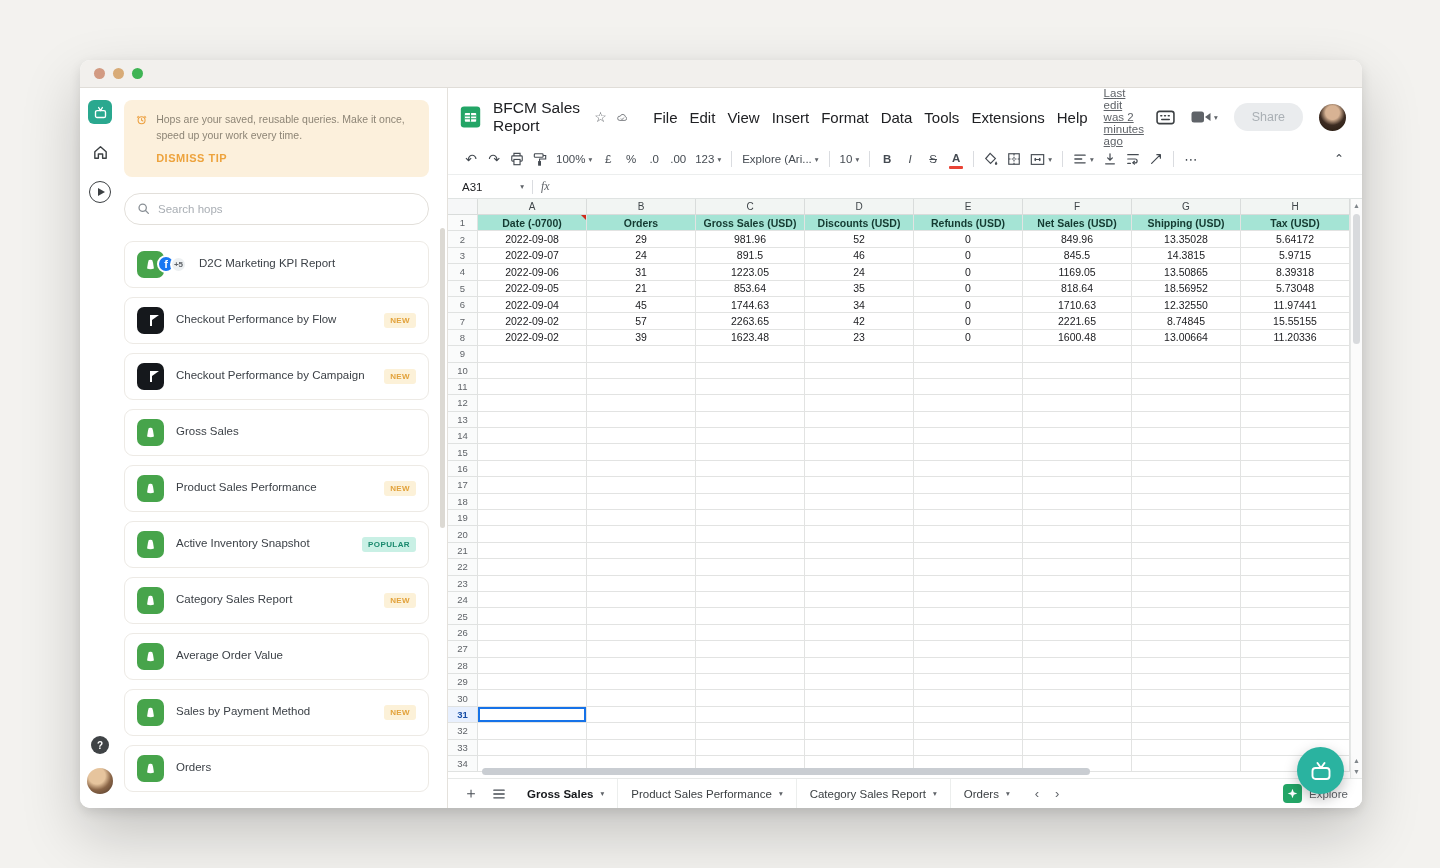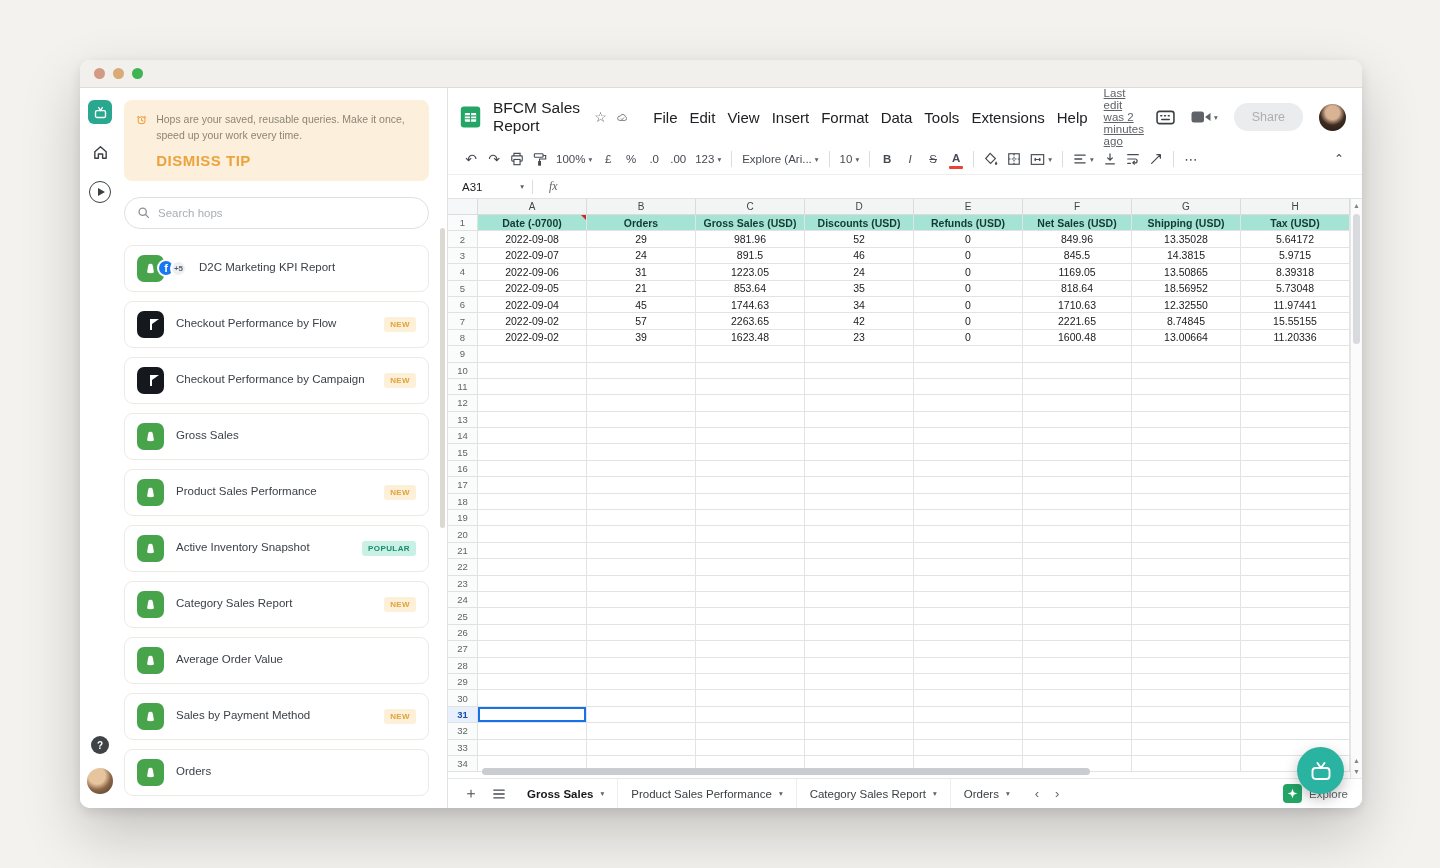--- a/index.html
+++ b/index.html
@@ -19,21 +19,21 @@
   .rail-btn{width:24px;height:24px;display:flex;align-items:center;justify-content:center;color:#3c4043}
   .run-circle{width:22px;height:22px;border:1.6px solid #3c4043;border-radius:50%;display:flex;align-items:center;justify-content:center}
   .run-tri{width:0;height:0;border-left:7px solid #3c4043;border-top:4.5px solid transparent;border-bottom:4.5px solid transparent;margin-left:2px}
   .rail-bottom{margin-top:auto;display:flex;flex-direction:column;align-items:center;gap:14px}
   .help-dot{width:18px;height:18px;border-radius:50%;background:#3f4346;color:#fff;font-size:10px;font-weight:700;display:flex;align-items:center;justify-content:center}
   .avatar-rail{width:26px;height:26px;border-radius:50%;background:radial-gradient(circle at 38% 30%,#e6c49d 0 34%,#8a6547 58%,#4b3628 100%)}
   .side-main{flex:1;padding:12px 18px 0 4px;overflow:hidden}
   .app-title{font-size:16px;margin:2px 0 12px;color:#17191c;font-weight:700}
   .tip{background:#fcf0dc;border-radius:8px;padding:11px 12px;display:flex;gap:9px;margin-bottom:16px}
   .tip-text{font-size:10.5px;color:#8d8576;line-height:1.55}
-  .dismiss{display:inline-block;margin-top:8px;font-size:15px;font-weight:700;color:#eda33d;letter-spacing:.5px;text-decoration:none}
+  .dismiss{display:inline-block;margin-top:8px;font-size:11px;font-weight:700;color:#eda33d;letter-spacing:.5px;text-decoration:none}
   .search{height:32px;border:1px solid #e2dfda;border-radius:17px;display:flex;align-items:center;gap:8px;padding:0 12px;margin-bottom:16px}
   .search input{border:0;outline:0;flex:1;font-size:11.5px;font-family:inherit;color:#333;background:transparent}
   .search input::placeholder{color:#a9aeb4}
   .hop-card{border:1px solid #edeae5;border-radius:9px;display:flex;align-items:center;gap:12px;padding:9px 12px;margin-bottom:9px;background:#fff}
   .hop-icons{display:flex;align-items:center;flex:none}
   .ic{width:27px;height:27px;border-radius:7px;display:flex;align-items:center;justify-content:center;flex:none}
   .ic-shop{background:#47a44b}
   .ic-checkout{background:#15181c}
   .flagpole{width:2px;height:11px;background:#fff;position:relative}
   .flagpole::after{content:"";position:absolute;left:2px;top:0;width:0;height:0;border-left:7px solid #fff;border-top:0 solid transparent;border-bottom:5px solid transparent}
@@ -66,21 +66,21 @@
   .cr{font-size:7.5px;color:#5f6368}
   .bold{font-weight:700}.ital{font-style:italic}
   .strike{text-decoration:line-through}
   .acolor{position:relative;font-weight:600;padding-bottom:2px}
   .acolor::after{content:"";position:absolute;left:4px;right:4px;bottom:2px;height:3px;background:#e94335;border-radius:1px}
   .tb-spacer{flex:1}
 
   .gs-formula{height:25px;flex:none;display:flex;align-items:center;border-top:1px solid #eceeee;border-bottom:1px solid #dfe3e2;padding-left:12px}
   .namebox{width:72px;display:flex;align-items:center;justify-content:space-between;padding:0 8px 0 2px;font-size:11.5px;color:#202124}
   .vline{width:1px;height:14px;background:#dadce0}
-  .fx{font-style:italic;color:#5f6368;font-size:12px;margin:0 16px;font-family:"Liberation Serif",serif}
+  .fx{font-style:italic;color:#5f6368;font-size:12px;margin:0 8px;font-family:"Liberation Serif",serif}
   .formula-val{font-size:11px;color:#202124}
 
   .grid-area{flex:1;position:relative;min-height:0}
   .grid{position:absolute;left:0;top:0;right:12px;display:grid;grid-template-columns:30px repeat(8,1fr);grid-template-rows:16px repeat(34,16.4px)}
   .gcell{border-right:1px solid #e2e3e2;border-bottom:1px solid #e2e3e2;display:flex;align-items:center;justify-content:center;font-size:10.5px;color:#202124;overflow:hidden;white-space:nowrap;position:relative}
   .corner{background:#f6f7f8;border-color:#d9dcdb}
   .colhead{background:#f2f5f3;color:#3f4549;font-size:10px;border-color:#d9dcdb}
   .rowhead{background:#fafbfb;color:#5f6368;font-size:9.5px;border-color:#e0e2e1}
   .rowhead.hl{background:#e8f0fe;color:#174ea6;font-weight:700}
   .thead{background:#a5e4d5;font-weight:700;font-size:10.5px;color:#143a31}

